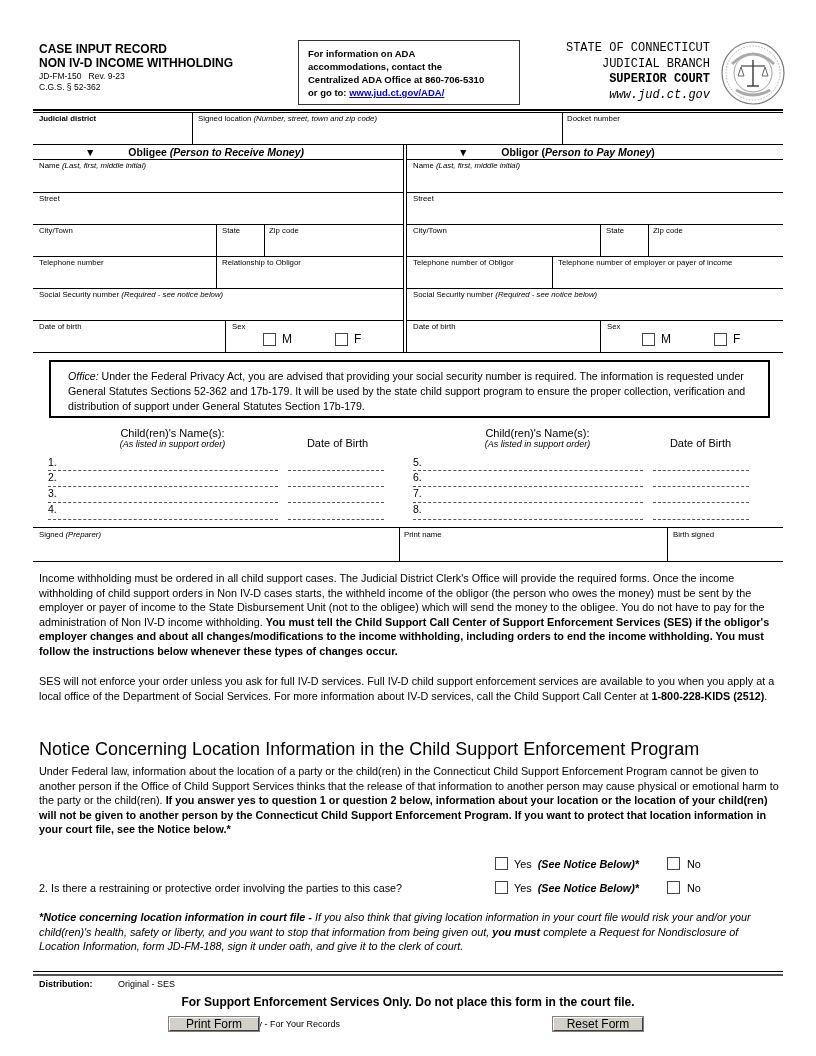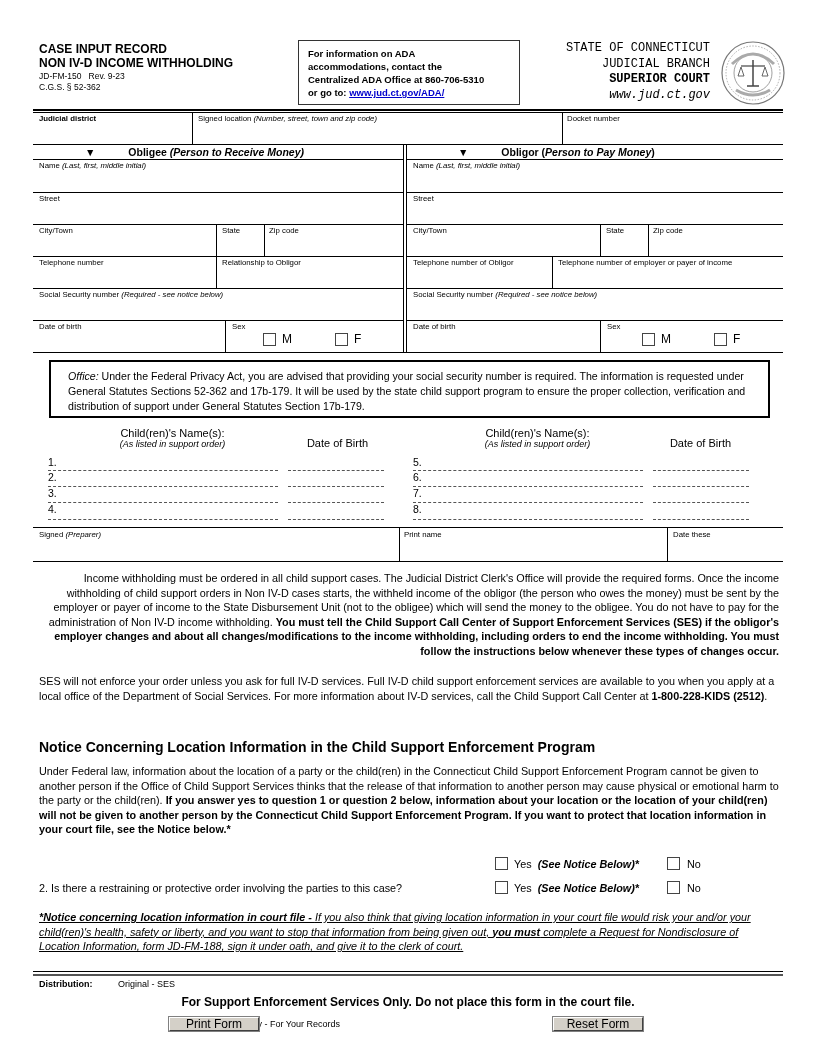--- a/index.html
+++ b/index.html
@@ -26,21 +26,21 @@
   .chk-lbl { position: absolute; font-size: 12px; }
 
   .notice-box { left: 49px; top: 360px; width: 721px; height: 58px; border: 2px solid #000; padding: 7px 17px; font-size: 10.6px; line-height: 15px; }
 
   .kids-hdr { position: absolute; font-size: 11px; text-align: center; }
   .kids-sub { font-size: 9px; font-style: italic; }
   .kid-num { position: absolute; font-size: 10.5px; }
   .dash { position: absolute; border-top: 1px dashed #555; height: 0; }
 
   .para { position: absolute; left: 39px; width: 740px; font-size: 10.8px; line-height: 14.5px; }
-  .h2 { position: absolute; left: 39px; top: 739px; font-size: 14px; font-weight: bold; }
+  .h2 { position: absolute; left: 39px; top: 739px; font-size: 18px; font-weight: normal; }
 
   .q { position: absolute; font-size: 10.8px; line-height: 14.5px; }
 
   .btn { position: absolute; height: 14px; background: #d4d0c8; border-top: 1px solid #fff; border-left: 1px solid #fff; border-right: 1px solid #404040; border-bottom: 1px solid #404040; outline: 1px solid #808080; font-size: 12px; line-height: 12px; text-align: center; cursor: pointer; font-family: "Liberation Sans", sans-serif; }
 </style>
 </head>
 <body>
 
 <div class="abs hdr-title">
   <div>CASE INPUT RECORD</div>
@@ -222,24 +222,24 @@
 
 <div class="line" style="left:33px;top:527px;width:750px;height:1px;"></div>
 <div class="line" style="left:399px;top:528px;width:1px;height:33px;"></div>
 <div class="line" style="left:667px;top:528px;width:1px;height:33px;"></div>
 <div class="line" style="left:33px;top:561px;width:750px;height:1px;"></div>
 
 <div class="cell-lbl" style="left:39px;top:530px;"><span>Signed </span><span class="i">(Preparer)</span></div>
 <div class="field" style="left:34px;top:540px;width:364px;height:20px;"></div>
 <div class="cell-lbl" style="left:404px;top:530px;">Print name</div>
 <div class="field" style="left:401px;top:540px;width:265px;height:20px;"></div>
-<div class="cell-lbl" style="left:673px;top:530px;">Date these</div>
+<div class="cell-lbl" style="left:673px;top:530px;">Birth signed</div>
 <div class="field" style="left:669px;top:540px;width:113px;height:20px;"></div>
 
-<div class="para" style="top:571px;text-align:right;">
+<div class="para" style="top:571px;">
   <span>Income withholding must be ordered in all child support cases. The Judicial District Clerk's Office will provide the required forms. Once the income withholding of child support orders in Non IV-D cases starts, the withheld income of the obligor (the person who owes the money) must be sent by the employer or payer of income to the State Disbursement Unit (not to the obligee) which will send the money to the obligee. You do not have to pay for the administration of Non IV-D income withholding. </span><span class="b">You must tell the Child Support Call Center of Support Enforcement Services (SES) if the obligor's employer changes and about all changes/modifications to the income withholding, including orders to end the income withholding. You must follow the instructions below whenever these types of changes occur.</span>
 </div>
 <div class="para" style="top:674px;">
   <span>SES will not enforce your order unless you ask for full IV-D services. Full IV-D child support enforcement services are available to you when you apply at a local office of the Department of Social Services. For more information about IV-D services, call the Child Support Call Center at </span><span class="b">1-800-228-KIDS (2512)</span><span>.</span>
 </div>
 
 <div class="h2">Notice Concerning Location Information in the Child Support Enforcement Program</div>
 <div class="para" style="top:764px;">
   <span>Under Federal law, information about the location of a party or the child(ren) in the Connecticut Child Support Enforcement Program cannot be given to another person if the Office of Child Support Services thinks that the release of that information to another person may cause physical or emotional harm to the party or the child(ren). </span><span class="b">If you answer yes to question 1 or question 2 below, information about your location or the location of your child(ren) will not be given to another person by the Connecticut Child Support Enforcement Program. If you want to protect that location information in your court file, see the Notice below.*</span>
 </div>
@@ -250,21 +250,21 @@
 <div class="q" style="left:514px;top:857px;"><span>Yes</span>&nbsp; <span class="b i">(See Notice Below)*</span></div>
 <div class="chk" style="left:667px;top:857px;"></div>
 <div class="q" style="left:687px;top:857px;">No</div>
 
 <div class="q" style="left:39px;top:881px;">2. Is there a restraining or protective order involving the parties to this case?</div>
 <div class="chk" style="left:495px;top:881px;"></div>
 <div class="q" style="left:514px;top:881px;"><span>Yes</span>&nbsp; <span class="b i">(See Notice Below)*</span></div>
 <div class="chk" style="left:667px;top:881px;"></div>
 <div class="q" style="left:687px;top:881px;">No</div>
 
-<div class="para i" style="top:910px;text-decoration:underline;">
+<div class="para i" style="top:910px;">
   <span class="b">*Notice concerning location information in court file - </span><span> If you also think that giving location information in your court file would risk your and/or your child(ren)'s health, safety or liberty, and you want to stop that information from being given out, </span><span class="b">you must</span><span> complete a Request for Nondisclosure of Location Information, form JD-FM-188, sign it under oath, and give it to the clerk of court.</span>
 </div>
 
 <div class="line" style="left:33px;top:971px;width:750px;height:1px;"></div>
 <div class="line" style="left:33px;top:974px;width:750px;height:2px;background:#555;"></div>
 
 <div class="abs" style="left:39px;top:979px;font-size:9px;">
   <span class="b">Distribution:</span>
 </div>
 <div class="abs" style="left:118px;top:979px;font-size:9px;">Original - SES</div>

